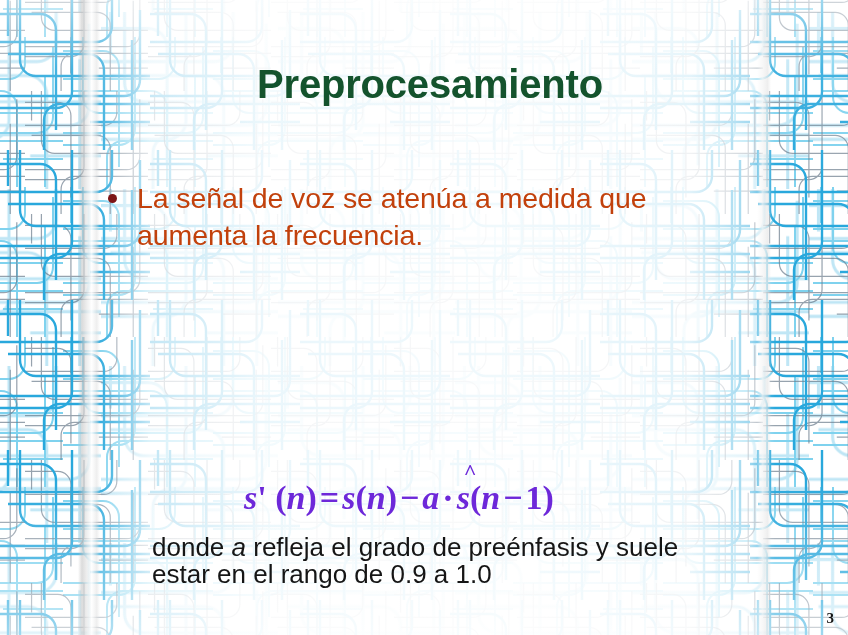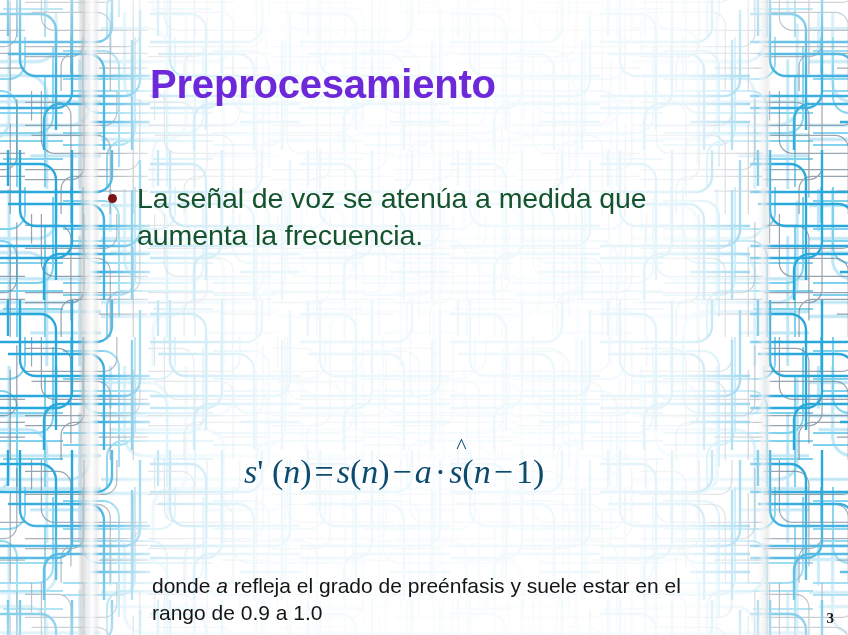--- a/index.html
+++ b/index.html
@@ -86,22 +86,22 @@
   .content {
     position: absolute;
     inset: 0;
   }
 
   .slide-title {
     position: absolute;
     left: 150px;
     top: 62px;
     width: 560px;
-    text-align: left;
-    color: #6d28d9;
+    text-align: center;
+    color: #14532d;
     font-family: "Liberation Sans", sans-serif;
     font-weight: bold;
     font-size: 40px;
     line-height: 44px;
     letter-spacing: -0.2px;
   }
   .title-line { display: block; }
 
   .bullets {
     position: absolute;
@@ -118,62 +118,63 @@
     flex: 0 0 auto;
     width: 9px;
     height: 9px;
     border-radius: 50%;
     background: #7d1515;
     margin-top: 14px;
     margin-right: 20px;
   }
   .bullet-text {
     flex: 1 1 auto;
-    color: #14532d;
+    color: #c2410c;
     font-family: "Liberation Sans", sans-serif;
     font-size: 28.5px;
     line-height: 37px;
     letter-spacing: -0.1px;
   }
   .bullet-text .it { font-style: italic; }
 
   .formula {
     position: absolute;
     left: 244px;
-    top: 452px;
-    color: #0c4a6e;
+    top: 478px;
+    color: #6d28d9;
     font-family: "Liberation Serif", serif;
     font-size: 34px;
     line-height: 40px;
     white-space: nowrap;
+    font-weight: bold;
   }
   .formula .v { font-style: italic; }
   .formula .op { font-style: normal; padding: 0 3px; }
   .formula .prime { font-style: normal; }
   .hatwrap {
     position: relative;
     display: inline-block;
   }
   .hatwrap .hat {
     position: absolute;
     top: -17px;
     left: 7px;
     font-style: normal;
     font-size: 22px;
     line-height: 1;
   }
 
   .note {
     position: absolute;
     left: 152px;
-    top: 572px;
+    top: 534px;
     width: 560px;
     color: #151515;
     font-family: "Liberation Sans", sans-serif;
-    font-size: 21px;
+    font-size: 26px;
     line-height: 27px;
   }
   .note .it { font-style: italic; }
 
   .page-number {
     position: absolute;
     right: 14px;
     bottom: 8px;
     color: #151515;
     font-family: "Liberation Serif", serif;

